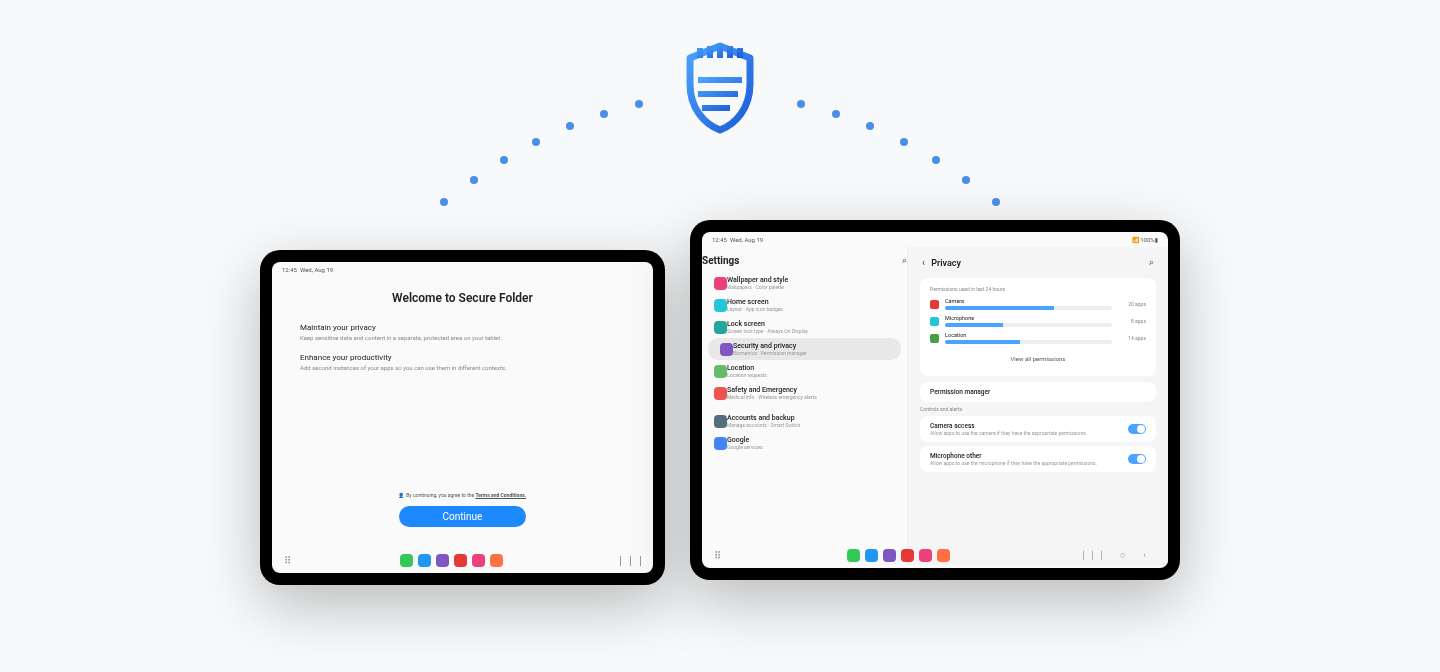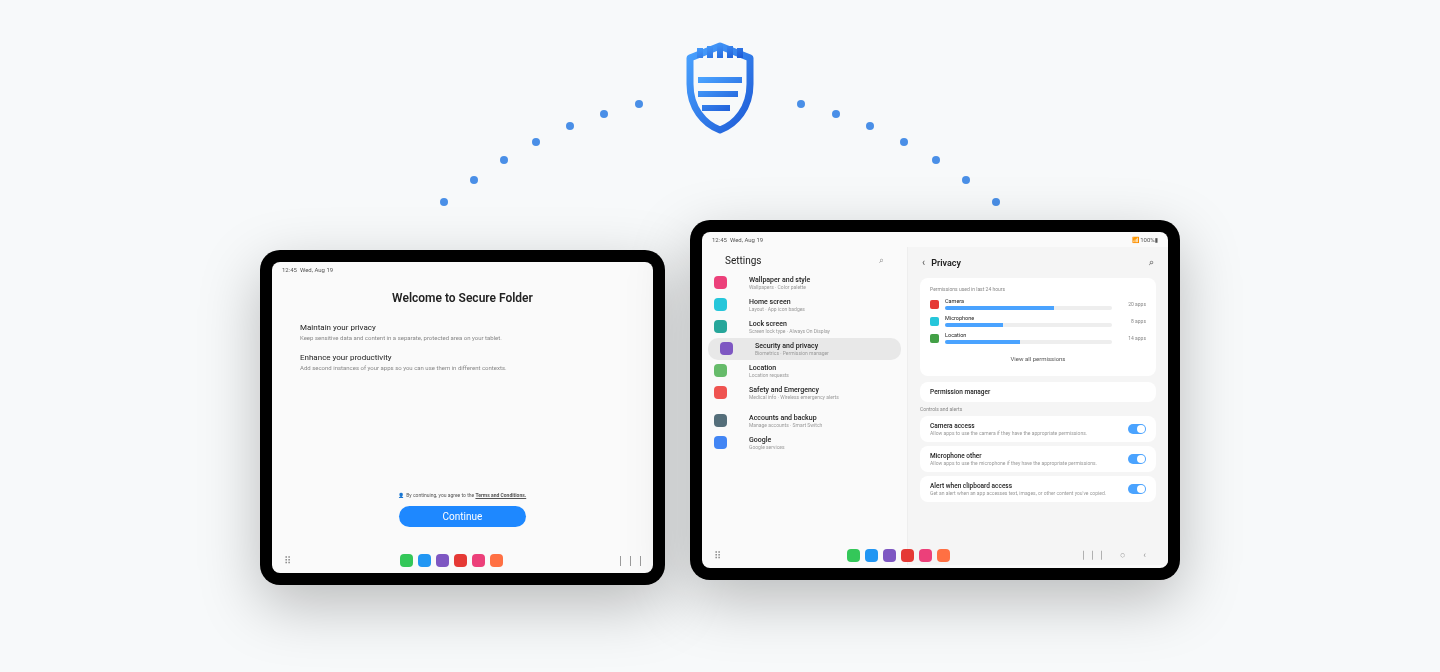--- a/index.html
+++ b/index.html
@@ -26,22 +26,22 @@
 .dock .grid,.dock .recents{font-size:10px;color:#888}
 .dock .sp{flex:1}
 .dock .apps{display:flex;gap:5px}
 .dock .apps .a{width:13px;height:13px;border-radius:4px}
 .c-green{background:#34c759}.c-blue{background:#2196f3}.c-purple{background:#7e57c2}.c-red{background:#e53935}.c-pink{background:#ec407a}.c-orange{background:#ff7043}
 
 
 .set-wrap{display:flex;height:calc(100% - 18px)}
 .set-left{width:44%;border-right:1px solid #eee;overflow:hidden}
 .set-right{flex:1;overflow:hidden;background:#f5f5f5}
-.set-title{font-size:10px;font-weight:400;padding:8px 23px 6px}
-.srow{display:flex;align-items:flex-start;padding:4px 12px;gap:22px}
+.set-title{font-size:10px;font-weight:700;padding:8px 0 6px}
+.srow{display:flex;align-items:flex-end;padding:4px 12px;gap:0}
 .srow.active{background:#e8e8e8;border-radius:10px;margin:0 6px}
 .srow .ic{width:13px;height:13px;border-radius:4px;flex-shrink:0}
 .srow .tx .t{font-size:7px;font-weight:500}
 .srow .tx .st{font-size:5px;color:#999}
 .set-hdr{font-size:9px;font-weight:600;padding:10px 14px 4px;display:flex;align-items:center;gap:6px}
 .set-hdr .back{font-size:10px;color:#666}
 .card{background:#fff;border-radius:8px;margin:6px 12px;padding:8px 10px}
 .card .lbl{font-size:5px;color:#888;margin-bottom:6px}
 .permrow{display:flex;align-items:center;gap:6px;margin:5px 0}
 .permrow .pi{width:9px;height:9px;border-radius:2px}
@@ -270,28 +270,20 @@
                 <div class="toggle"></div>
               </div>
               <div class="trow">
                 <div class="tt">
                   <div class="t">Microphone other</div>
                   <div class="st">Allow apps to use the microphone if they have the appropriate permissions.</div>
                 </div>
                 <div class="sp"></div>
                 <div class="toggle"></div>
               </div>
-              <div class="trow">
-                <div class="tt">
-                  <div class="t">Alert when clipboard access</div>
-                  <div class="st">Get an alert when an app accesses text, images, or other content you've copied.</div>
-                </div>
-                <div class="sp"></div>
-                <div class="toggle"></div>
-              </div>
             </div>
         </div>
       </div>
       <div class="dock">
         <span class="grid">⠿</span>
         <div class="sp"></div>
         <div class="apps">
           <div class="a c-green"></div>
           <div class="a c-blue"></div>
           <div class="a c-purple"></div>

